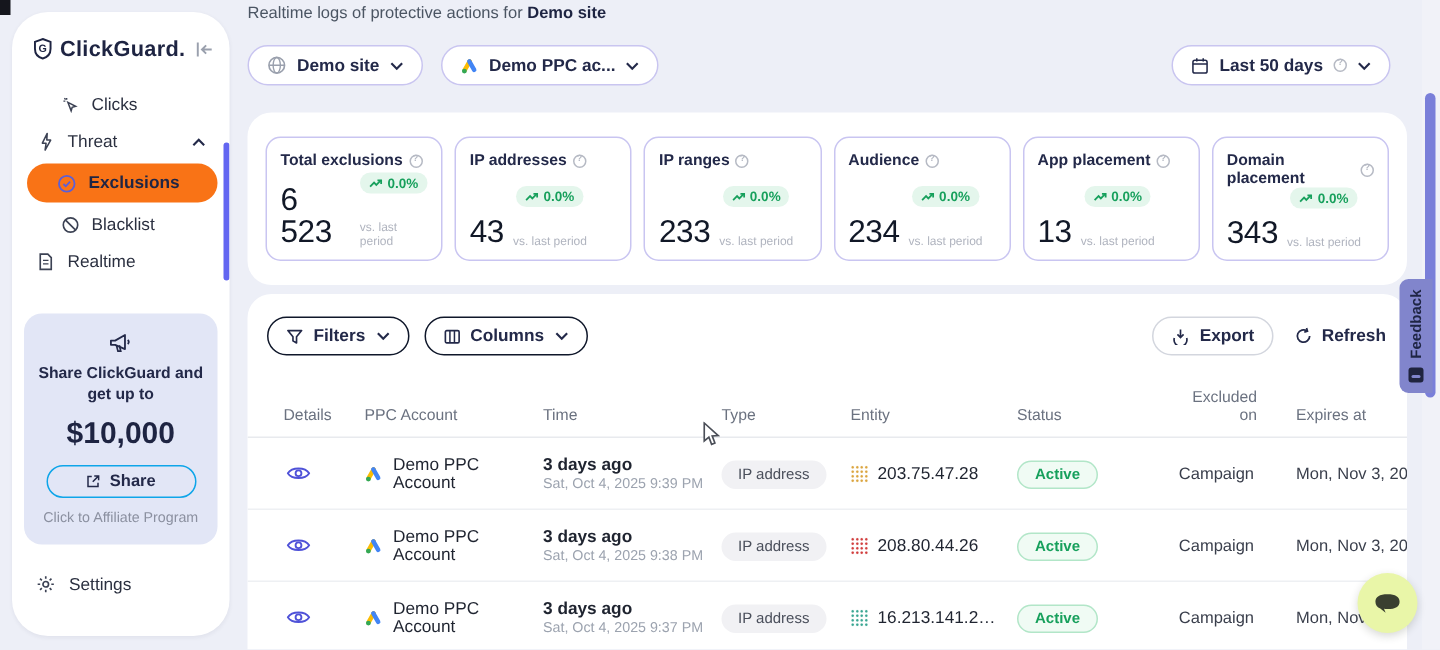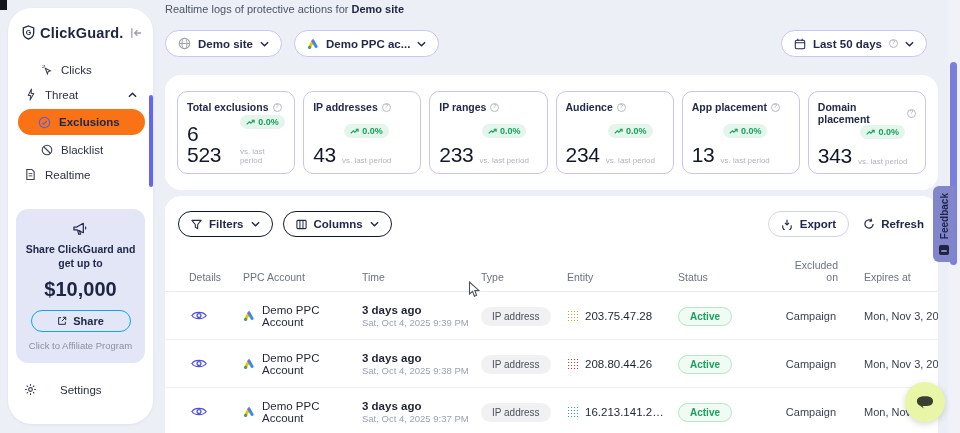--- a/index.html
+++ b/index.html
@@ -31,21 +31,21 @@
   .side-scroll-thumb { position:absolute; right:0px; top:87px; width:4px; height:92px; background:#6366f1; border-radius:2px; }
 
   .promo { margin:22px 8px 0 8px; background:#e2e6f6; border-radius:12px; padding:12px 8px 12px 8px; text-align:center; }
   .promo-line { font-size:10.5px; font-weight:bold; color:#232949; line-height:1.35; }
   .promo-amount { font-size:20px; font-weight:bold; color:#1e2442; margin:8px 0 9px; }
   .share-btn { display:inline-flex; align-items:center; justify-content:center; gap:6px;
     border:1px solid #0ea5e9; border-radius:999px; height:22px; width:100px; font-size:11px; font-weight:bold;
     color:#232949; background:transparent; }
   .promo-affiliate { margin-top:8px; font-size:9.5px; color:#8b90a0; }
 
-  .settings-row { display:flex; align-items:center; gap:23px; margin:20px 0 0 16px; font-size:11.5px; color:#2b3040; }
+  .settings-row { display:flex; align-items:center; gap:9px; margin:20px 0 0 16px; font-size:11.5px; color:#2b3040; }
 
   
   .page-subtitle { position:absolute; left:165px; top:3px; font-size:11px; color:#4b5563; }
   .page-subtitle b { color:#1e2442; }
   .pills-row { position:absolute; left:165px; top:30px; width:762px; display:flex; gap:12px; }
   .pill { display:inline-flex; align-items:center; gap:7px; background:#fff; border:1px solid #c9c5f0;
     border-radius:999px; height:27px; padding:0 12px; font-size:11.5px; font-weight:bold; color:#232949; }
   .pill .chev { color:#3c4254; }
   .pill.right { margin-left:auto; }
   .qicon { width:9px; height:9px; border:1px solid #b6bac4; border-radius:50%; display:inline-block; position:relative; flex:none; }

